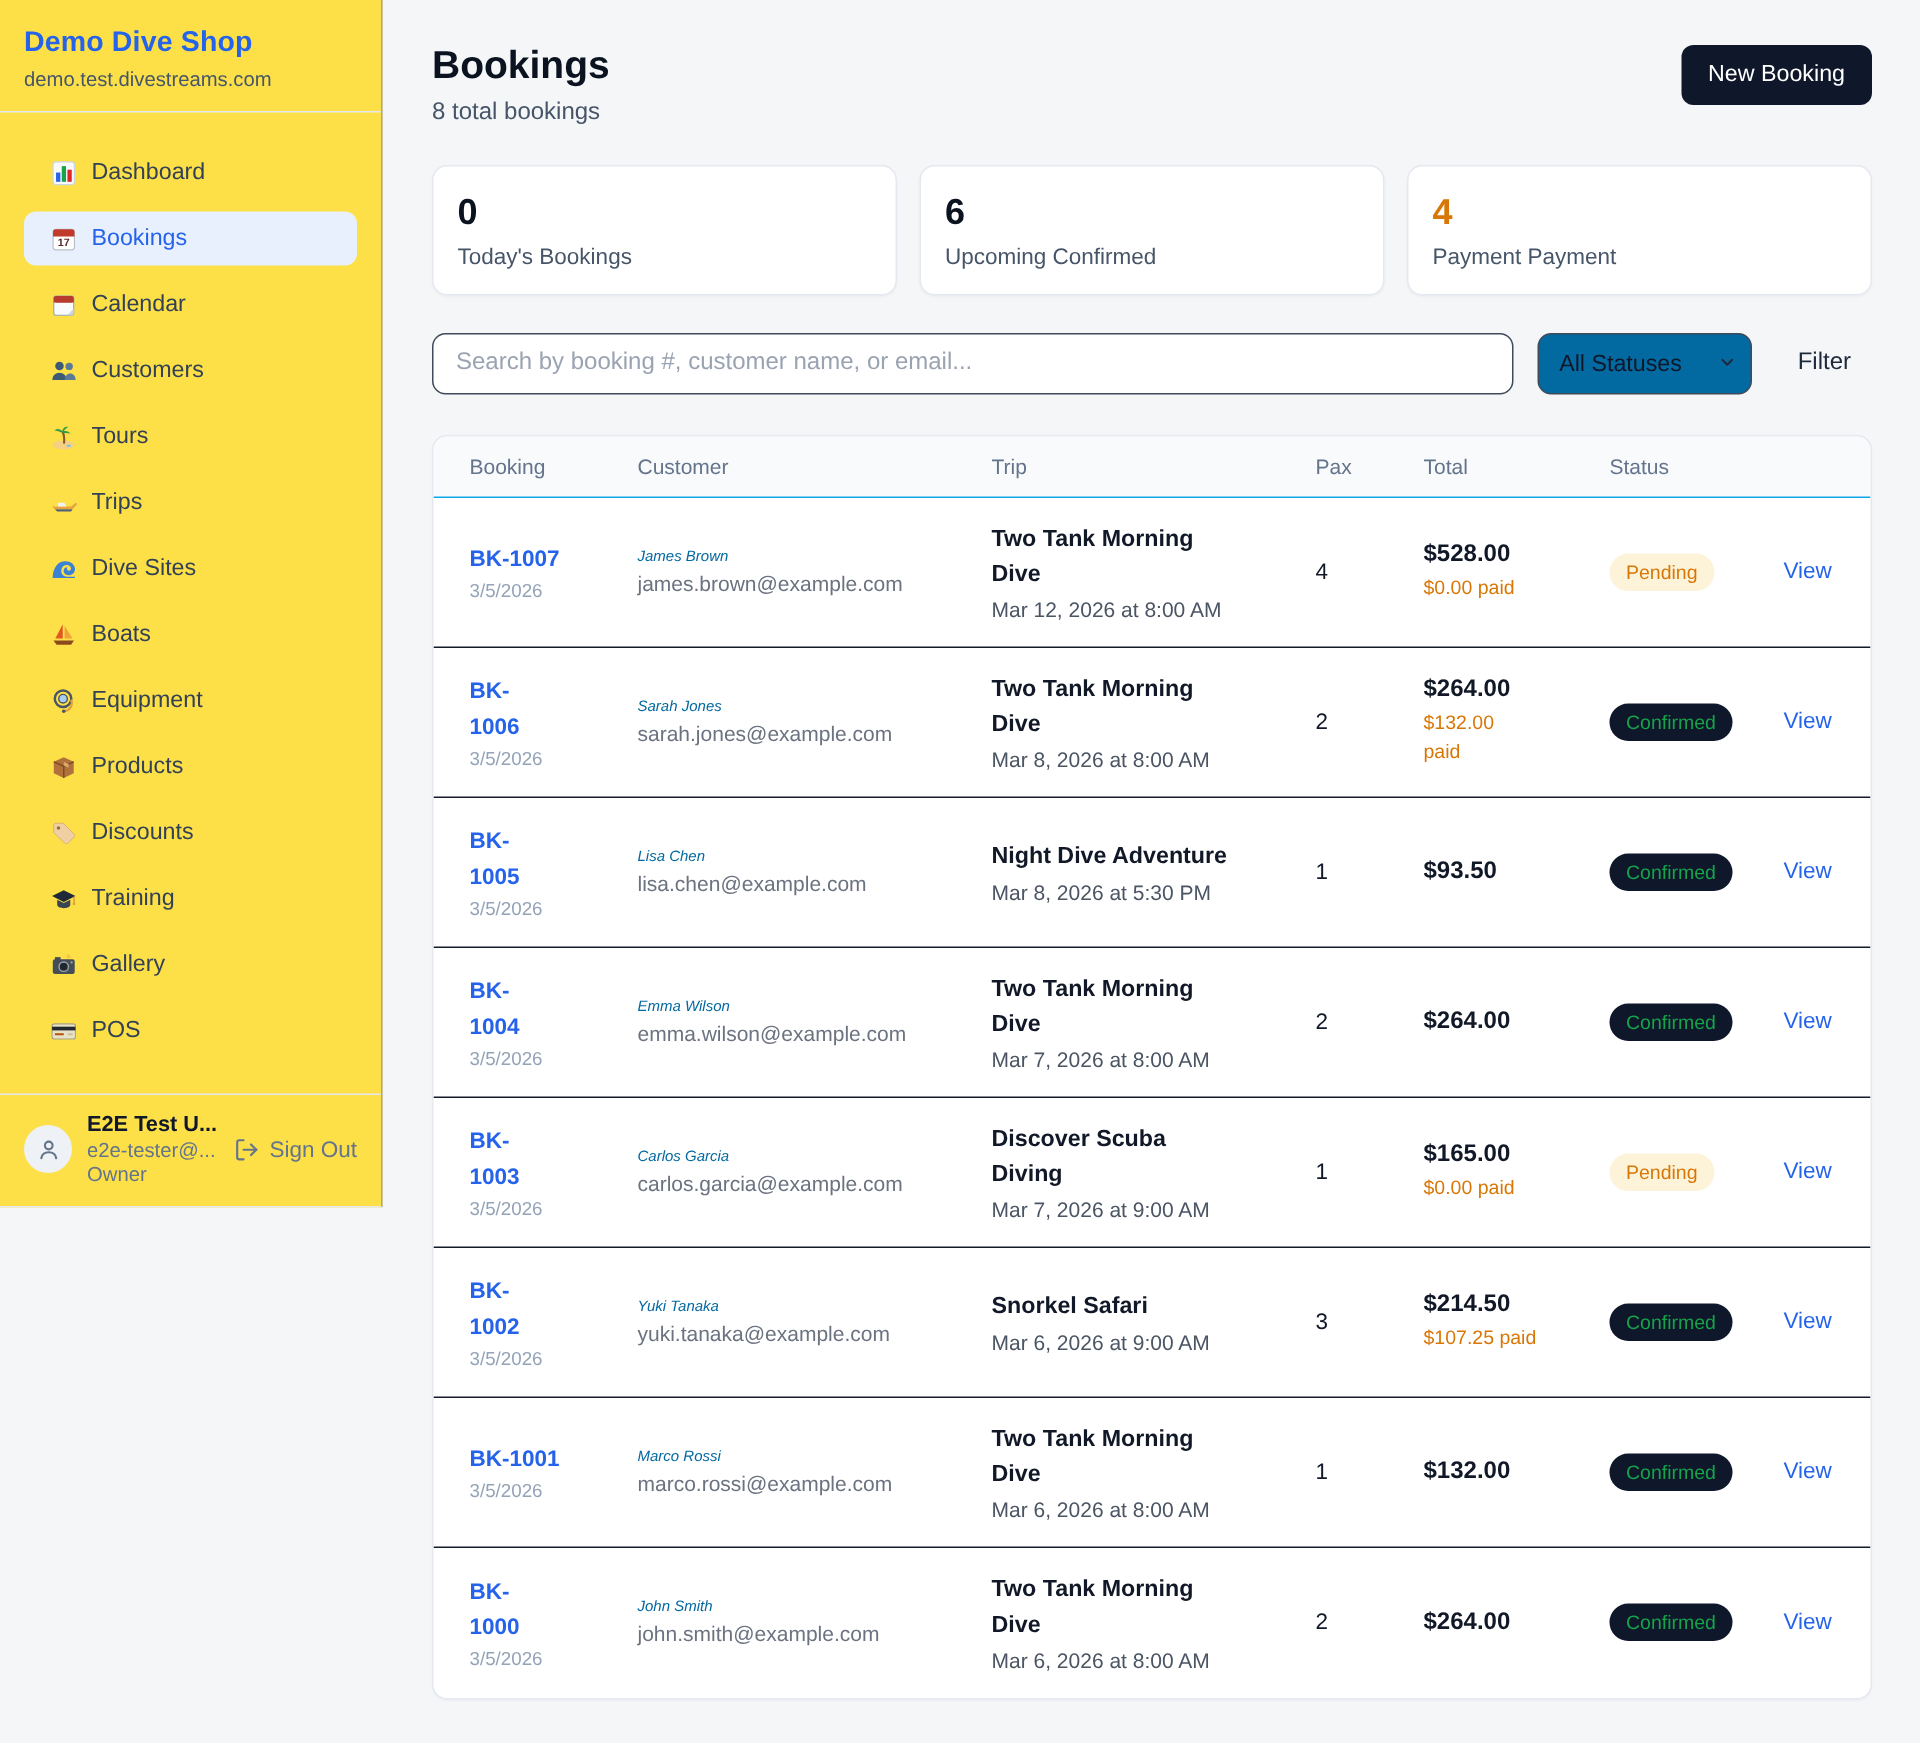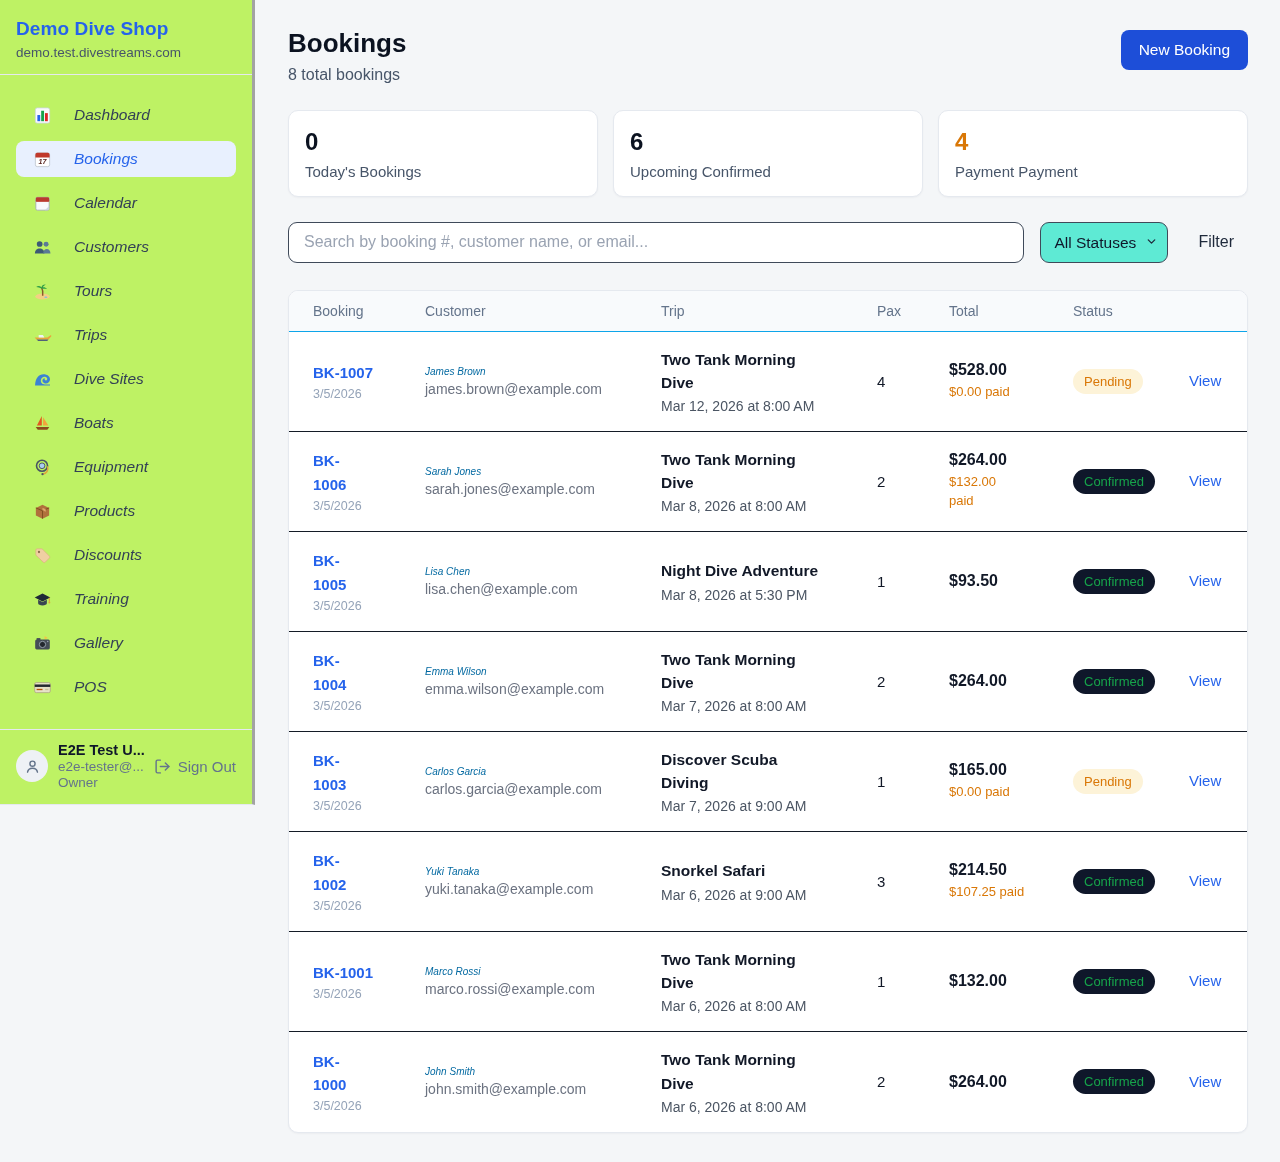--- a/index.html
+++ b/index.html
@@ -4,31 +4,31 @@
 <style>
   * { box-sizing: border-box; margin: 0; padding: 0; }
   html,body { width:1280px; height:1162px; }
   body {
     font-family: "Liberation Sans", "DejaVu Sans", sans-serif;
     background:#f4f6f8; color:#0f172a; overflow:hidden;
     display:flex; align-items:flex-start;
   }
   
   .sidebar {
-    width:255px; flex:0 0 255px; background:#bef264;
-    border-right:3px solid #a3a3a3; border-bottom:1px solid #e5e9ef;
+    width:255px; flex:0 0 255px; background:#fde047;
+    border-right:1px solid #a3a3a3; border-bottom:1px solid #e5e9ef;
   }
   .brand { padding:18px 16px 14px; border-bottom:1px solid #e5e9ef; }
   .brand-name { color:#2563eb; font-size:19px; font-weight:800; letter-spacing:.1px; }
   .brand-domain { margin-top:5px; font-size:13.5px; color:#475569; }
   .nav { padding:22px 16px 16px; }
   .nav-item {
-    display:flex; align-items:center; gap:22px; height:36px; margin-bottom:8px;
+    display:flex; align-items:center; gap:9px; height:36px; margin-bottom:8px;
     padding:0 12px 0 17px; border-radius:8px; cursor:pointer;
-    font-size:15.5px; font-weight:500; color:#334155;font-style:italic;
+    font-size:15.5px; font-weight:500; color:#334155;
   }
   .nav-item.active { background:#e8f0fe; color:#2563eb; }
   .nav-icon { width:19px; height:19px; display:inline-flex; }
   .nav-icon svg { width:19px; height:19px; }
   .user-section {
     border-top:1px solid #e5e9ef; padding:12px 16px 14px;
     display:flex; align-items:center; gap:10px;
   }
   .avatar {
     width:32px; height:32px; border-radius:50%; background:#eef1f5;
@@ -40,21 +40,21 @@
   .signout {
     margin-left:auto; display:flex; align-items:center; gap:7px;
     color:#64748b; font-size:15px; cursor:pointer; white-space:nowrap;
   }
   
   .main { flex:1; padding:28px 32px 32px 33px; }
   .page-header { display:flex; justify-content:space-between; align-items:flex-start; margin-bottom:26px; }
   .page-title { font-size:26px; font-weight:700; color:#0b1220; }
   .page-subtitle { margin-top:7px; font-size:16px; color:#475569; }
   .btn-primary {
-    background:#1d4ed8; color:#fff; border:none; border-radius:8px;
+    background:#0f172a; color:#fff; border:none; border-radius:8px;
     padding:11px 18px; font-size:15.5px; font-weight:500; cursor:pointer;
     font-family:inherit; margin-top:2px;
   }
   
   .stats-row { display:flex; gap:15px; margin-bottom:25px; }
   .stat-card {
     flex:1; background:#fff; border:1px solid #e5e9ef; border-radius:10px;
     padding:17px 16px 16px; box-shadow:0 1px 2px rgba(15,23,42,.04);
   }
   .stat-value { font-size:24px; font-weight:700; color:#0b1220; line-height:1.15; }
@@ -62,21 +62,21 @@
   .stat-label { margin-top:7px; font-size:15px; color:#475569; }
   
   .filter-row { display:flex; gap:16px; align-items:center; margin-bottom:27px; }
   .search-input {
     flex:1; height:41px; border:1px solid #3f4a5a; border-radius:9px;
     padding:0 15px; font-size:16px; color:#0f172a; background:#fff; font-family:inherit; outline:none;
   }
   .search-input::placeholder { color:#9aa3b2; }
   .select-wrap { position:relative; }
   .status-select {
-    height:41px; width:128px; border:1px solid #3f4a5a; border-radius:9px; background:#5eead4;
+    height:41px; width:143px; border:1px solid #3f4a5a; border-radius:9px; background:#0369a1;
     font-size:15.5px; color:#0f172a; padding:0 30px 0 13px; appearance:none; -webkit-appearance:none;
     font-family:inherit; cursor:pointer; outline:none;
   }
   .select-chevron { position:absolute; right:10px; top:13px; pointer-events:none; }
   .filter-btn {
     background:none; border:none; font-size:16px; font-weight:500; color:#1e293b;
     cursor:pointer; font-family:inherit; padding:0 14px;
   }
   
   .table-card {

